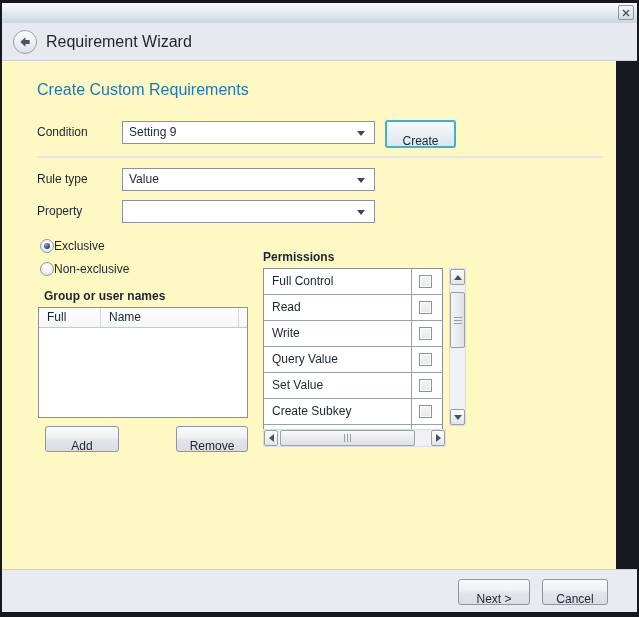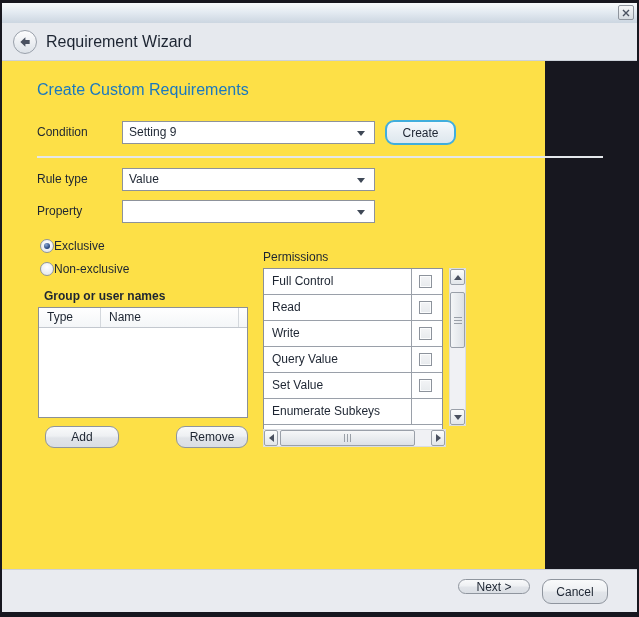--- a/index.html
+++ b/index.html
@@ -15,41 +15,41 @@
     background:linear-gradient(#f4f6f8,#d7dce2);display:flex;align-items:center;justify-content:center}
 
   
   .header{position:absolute;top:23px;left:2px;width:635px;height:38px;background:#e6e9ee;border-bottom:1px solid #ccd1d8}
   .back-btn{position:absolute;left:11px;top:7px;width:24px;height:24px;padding:0;border-radius:50%;
     border:1px solid #9aa1ab;background:linear-gradient(#fdfdfe,#dde2e8);
     display:flex;align-items:center;justify-content:center;cursor:default}
   .header-title{position:absolute;left:44px;top:0;line-height:37px;font-size:16px;color:#1d2532}
 
   
-  .content{position:absolute;top:61px;left:2px;width:543px;height:508px;background:#fde047}
+  .content{position:absolute;top:61px;left:2px;width:614px;height:508px;background:#fef9c3}
   .footer{position:absolute;top:569px;left:2px;width:635px;height:43px;background:#e9ebf0;border-top:1px solid #ccd0d7}
 
   .page-heading{position:absolute;left:35px;top:20px;margin:0;font-size:16px;font-weight:400;color:#1a78bf}
 
   .lbl{position:absolute;font-size:12px;color:#1d2532;height:23px;line-height:23px}
   .lbl-condition{left:35px;top:60px}
   .lbl-rule{left:35px;top:107px}
   .lbl-prop{left:35px;top:139px}
 
   .combo{position:absolute;width:253px;height:23px;border:1px solid #8d929b;background:#fff;
     font-size:12px;color:#1d2532;line-height:21px;padding:0 22px 0 6px;white-space:nowrap;overflow:hidden}
   .combo-condition{left:120px;top:60px}
   .combo-rule{left:120px;top:107px}
   .combo-prop{left:120px;top:139px}
   .combo-arrow{position:absolute;right:9px;top:9px;width:0;height:0;
     border-left:4px solid transparent;border-right:4px solid transparent;border-top:5px solid #3f4856}
 
-  .btn{position:absolute;border:1px solid #8f959e;border-radius:9px;cursor:default;
+  .btn{position:absolute;border:1px solid #8f959e;border-radius:3px;cursor:default;
     background:linear-gradient(180deg,#f9fafb 0%,#eef0f3 45%,#e1e4e9 55%,#dadee4 100%);
-    font-size:12px;color:#1d2532;font-family:inherit;padding:0}
+    font-size:12px;color:#1d2532;font-family:inherit;padding:12px}
   .btn-create{left:383px;top:59px;width:71px;height:25px;border:2px solid #41aedd;
     background:linear-gradient(180deg,#f6fafc 0%,#e9eff4 50%,#dde7ee 100%)}
   .btn-add{left:43px;top:365px;width:74px;height:22px}
   .btn-remove{left:174px;top:365px;width:72px;height:22px}
   .btn-next{left:456px;top:9px;width:72px;height:15px}
   .btn-cancel{left:540px;top:9px;width:66px;height:25px}
 
   .separator{position:absolute;left:35px;top:95px;width:566px;height:2px;background:#e4e7eb}
 
   .radio{position:absolute;left:38px;display:flex;align-items:center;font-size:12px;color:#1d2532}
@@ -65,21 +65,21 @@
   .group-label{position:absolute;left:42px;top:228px;font-size:12px;font-weight:bold;color:#1d2532}
   .group-list{position:absolute;left:36px;top:246px;width:210px;height:111px;border:1px solid #8b9097;background:#fff}
   .gl-header{display:flex;height:20px;border-bottom:1px solid #c3c8cf;
     background:linear-gradient(#ffffff,#f4f6f8);font-size:12px;color:#1d2532}
   .gl-col{line-height:19px;padding-left:8px;overflow:hidden;white-space:nowrap}
   .gl-col-type{width:62px;border-right:1px solid #d4d8dd}
   .gl-col-name{width:138px;border-right:1px solid #d4d8dd}
   .gl-col-rest{flex:1}
   .gl-body{height:89px;background:#fff}
 
-  .perm-label{position:absolute;left:261px;top:189px;font-size:12px;font-weight:normal;color:#1d2532}
+  .perm-label{position:absolute;left:261px;top:189px;font-size:12px;font-weight:bold;color:#1d2532}
   .perm-table{position:absolute;left:261px;top:207px;width:180px;height:161px;
     border:1px solid #8b9097;border-bottom:none;background:#fff;overflow:hidden}
   .perm-row{display:flex;height:26px;border-bottom:1px solid #9aa0a9;font-size:12px;color:#1d2532}
   .perm-name{width:148px;border-right:1px solid #9aa0a9;line-height:25px;padding-left:8px;white-space:nowrap;overflow:hidden}
   .perm-checkcell{flex:1;display:flex;align-items:center;padding-left:7px}
   .checkbox{width:13px;height:13px;border:1px solid #8d939c;flex:none;
     background:linear-gradient(#f3f4f6,#e7eaed);box-shadow:inset 0 0 0 1px #fbfcfd}
 
   .vscroll{position:absolute;left:447px;top:207px;width:17px;height:158px;background:#f0f1f4;border:1px solid #dadde2}
   .vscroll .sb-btn{position:absolute;left:0;width:100%;height:16px}
@@ -158,21 +158,21 @@
       <span>Exclusive</span>
     </div>
     <div class="radio radio-nonexclusive">
       <span class="radio-circle"></span>
       <span>Non-exclusive</span>
     </div>
 
     <div class="group-label">Group or user names</div>
     <div class="group-list">
       <div class="gl-header">
-        <div class="gl-col gl-col-type">Type</div>
+        <div class="gl-col gl-col-type">Full</div>
         <div class="gl-col gl-col-name">Name</div>
         <div class="gl-col gl-col-rest"></div>
       </div>
       <div class="gl-body"></div>
     </div>
     <button class="btn btn-add">Add</button>
     <button class="btn btn-remove">Remove</button>
 
     <div class="perm-label">Permissions</div>
     <div class="perm-table">
@@ -205,20 +205,26 @@
     </div>
   </div>
 
   <div class="perm-row">
     <div class="perm-name">Set Value</div>
     <div class="perm-checkcell">
       <span class="checkbox"></span>
     </div>
   </div>
 
+  <div class="perm-row">
+    <div class="perm-name">Create Subkey</div>
+    <div class="perm-checkcell">
+      <span class="checkbox"></span>
+    </div>
+  </div>
 
   <div class="perm-row">
     <div class="perm-name">Enumerate Subkeys</div>
     <div class="perm-checkcell">
       
     </div>
   </div>
 </div>
     </div>
 

